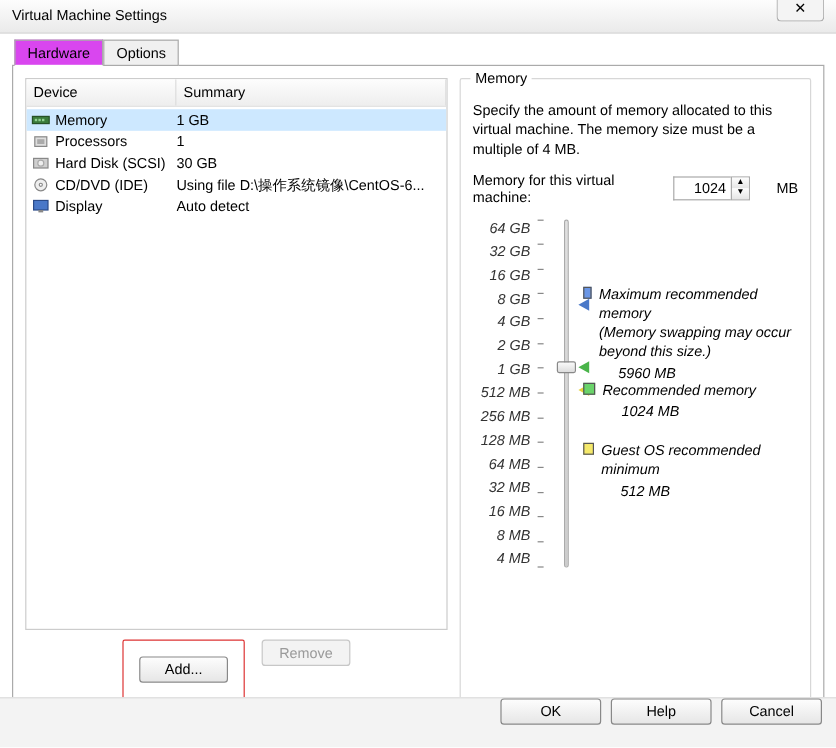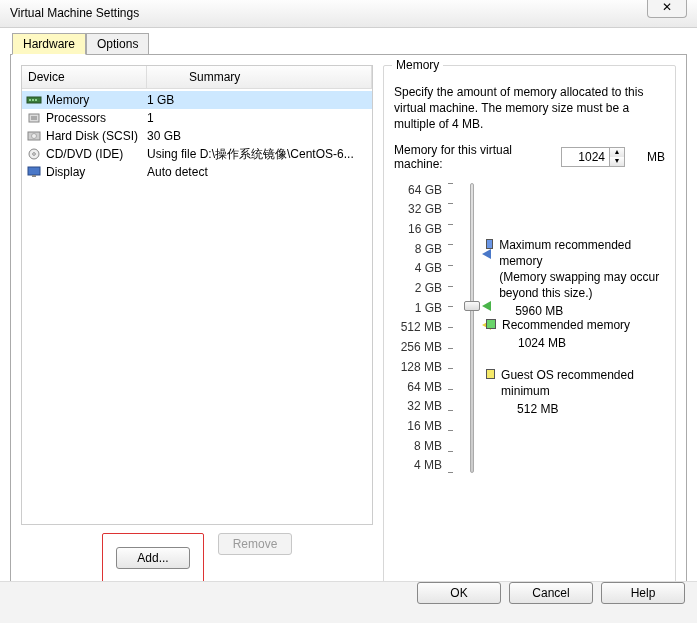--- a/index.html
+++ b/index.html
@@ -1,51 +1,51 @@
 <!DOCTYPE html>
 <html><head>
 <meta charset="utf-8">
 <style>
 * { box-sizing: border-box; font-family: "Segoe UI", Tahoma, sans-serif; font-size: 12px; }
 body { margin: 0; background: #fff; width: 697px; height: 623px; position: relative; }
 .titlebar { height: 28px; padding: 6px 10px; color: #000; background: linear-gradient(#fdfdfd,#eaeaea); border-bottom: 1px solid #d0d0d0; }
 .close-btn { position: absolute; right: 10px; top: 0; width: 40px; height: 18px; border: 1px solid #aaa; border-top: none; border-radius: 0 0 4px 4px; text-align: center; background: #f4f4f4; cursor: default; line-height: 14px; }
 .content { padding: 4px 10px 0 10px; }
 .tabs { display: flex; position: relative; top: 1px; z-index: 2; margin-left: 2px; }
-.tab { padding: 3px 10px; border: 1px solid #aaa; background: #fef9c3; margin-right: 0; cursor: default; }
+.tab { padding: 3px 10px; border: 1px solid #aaa; background: #d946ef; margin-right: 0; cursor: default; }
 .tab:first-child { border-bottom: 1px solid #fff; }
 .tab.inactive { border-bottom: 1px solid #aaa; background: #f0f0f0; }
 .panel { border: 1px solid #aaa; padding: 10px; display: flex; gap: 10px; height: 540px; }
 .left { width: 352px; display: flex; flex-direction: column; }
 .table-wrap { border: 1px solid #ccc; flex: 1; overflow: hidden; }
 .thead { display: flex; background: linear-gradient(#fdfdfd,#eee); border-bottom: 1px solid #ddd; justify-content: flex-end; }
 .thead > div { padding: 4px 6px; border-right: 1px solid #ddd; }
 .col-dev { width: 125px; }
-.col-sum { flex: 1; margin-left: 36px; }
+.col-sum { flex: 1; }
 .tbody { padding: 2px 0; }
 .row { display: flex; align-items: center; height: 18px; padding: 0 4px; }
 .row.selected { background: #cde8ff; }
 .row .cell-dev { width: 121px; display: flex; align-items: center; gap: 4px; }
 .row .cell-sum { flex: 1; white-space: nowrap; overflow: hidden; text-overflow: ellipsis; }
 .icon { width: 16px; height: 12px; display: inline-block; }
 .left-buttons { display: flex; justify-content: center; gap: 14px; margin-top: 8px; }
 .btn { min-width: 74px; height: 22px; border: 1px solid #888; background: linear-gradient(#fdfdfd,#e6e6e6); border-radius: 3px; cursor: default; }
 .btn.disabled { color: #9a9a9a; border-color: #c7c7c7; background: #f3f3f3; }
 .hl { border: 1px solid #d33; padding: 13px; border-radius: 2px; }
 .right { flex: 1; }
 .group { border: 1px solid #d7d7d7; border-radius: 2px; position: relative; padding: 18px 10px 10px 10px; height: 100%; }
 .group-title { position: absolute; top: -8px; left: 8px; background: #fff; padding: 0 4px; }
 .desc { margin-bottom: 10px; line-height: 1.35; }
 .mem-row { display: flex; align-items: center; gap: 22px; margin-bottom: 12px; }
 .mem-row label { flex: 1; }
 .spin { display: flex; align-items: stretch; }
 .spin input { width: 48px; text-align: right; padding: 2px 4px; border: 1px solid #aaa; border-right: none; }
 .spin .arrows { width: 16px; border: 1px solid #aaa; display: flex; flex-direction: column; }
 .spin .arrows div { flex: 1; font-size: 7px; text-align: center; line-height: 8px; background: linear-gradient(#fdfdfd,#e6e6e6); cursor: default; }
-.slider-area { display: flex; gap: 6px; height: 290px; }
+.slider-area { display: flex; gap: 6px; height: 290px; font-style: italic; }
 .ticks { width: 48px; text-align: right; display: flex; flex-direction: column; justify-content: space-between; color: #333; }
 .tickmarks { width: 8px; display: flex; flex-direction: column; justify-content: space-between; }
 .tickmarks div { height: 1px; background: #888; width: 5px; }
 .track-col { width: 18px; position: relative; }
 .track { position: absolute; left: 8px; top: 0; bottom: 0; width: 4px; background: linear-gradient(#e0e0e0,#ccc); border: 1px solid #aaa; border-radius: 2px; }
 .thumb { position: absolute; left: 2px; width: 16px; height: 10px; background: linear-gradient(#fafafa,#ddd); border: 1px solid #888; border-radius: 2px; }
 .marker { position: absolute; left: 20px; width: 0; height: 0; border-top: 5px solid transparent; border-bottom: 5px solid transparent; }
 .marker.blue { border-right: 9px solid #4a78c8; }
 .marker.green { border-right: 9px solid #4ab44a; }
 .marker.yellow { border-right: 9px solid #e4d23a; }
@@ -222,15 +222,15 @@
             </div>
           </div>
         </div>
       </div>
     </div>
   </div>
 </div>
 
 <div class="bottombar">
   <button class="btn">OK</button>
+  <button class="btn">Help</button>
   <button class="btn">Cancel</button>
-  <button class="btn">Help</button>
 </div>
 
 </body></html>

